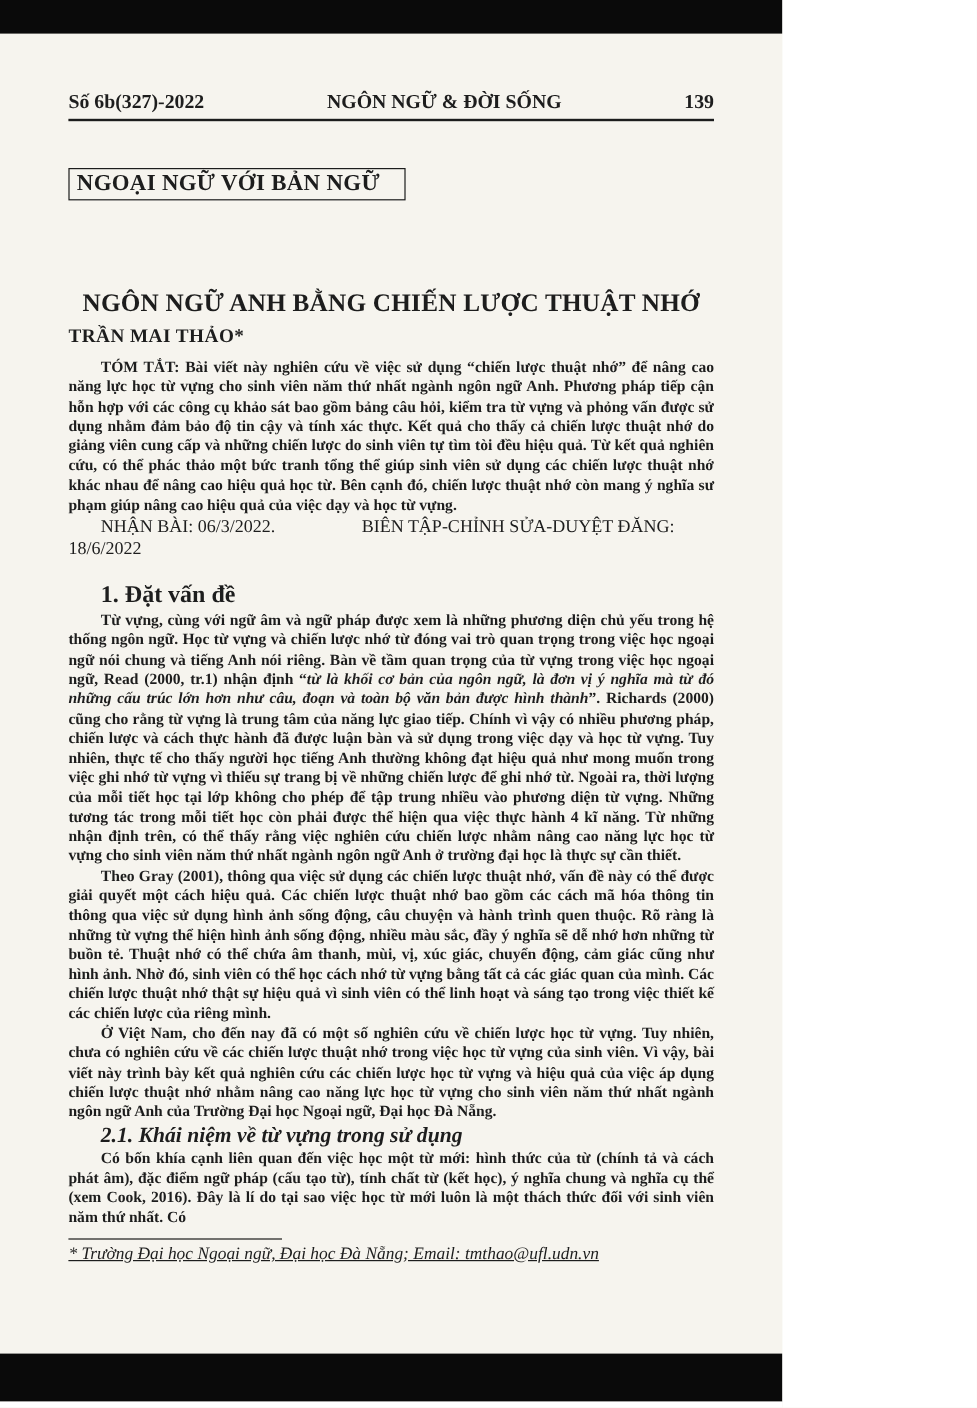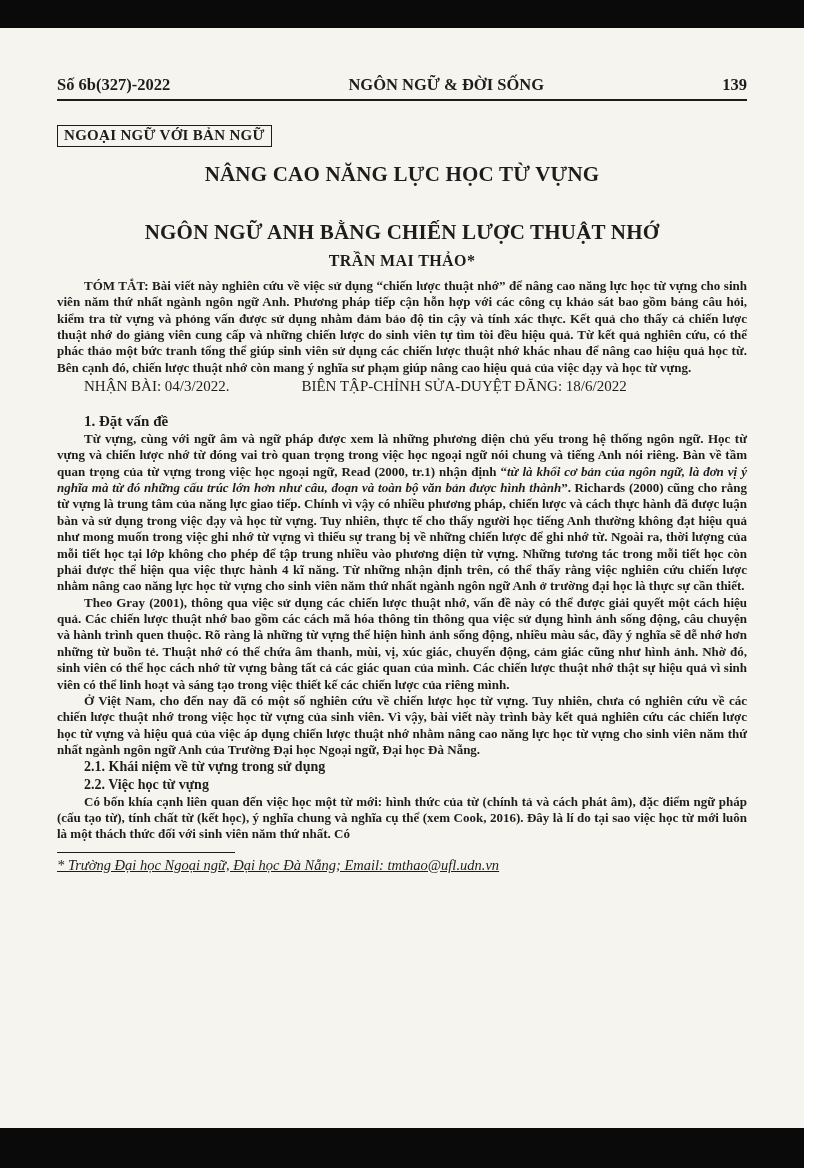--- a/index.html
+++ b/index.html
@@ -3,21 +3,21 @@
 <meta charset="utf-8">
 <style>
   * { margin: 0; padding: 0; box-sizing: border-box; }
   html, body { width: 814px; }
   body {
     font-family: "Liberation Serif", "DejaVu Serif", serif;
     background: #ffffff;
   }
   .scan {
     position: relative;
-    width: 804px;
+    width: 652px;
     height: 1173px;
     background: #f6f4ee;
     overflow: hidden;
     color: #1d1d1d;
   }
   .bar { position: absolute; left: 0; width: 100%; background: #0a0a0a; z-index: 5; }
   .bar.top { top: 0; height: 28px; }
   .bar.bottom { top: 1128px; height: 40px; }
   .bottom-strip { position: absolute; top: 1168px; height: 5px; left: 0; width: 100%; background: #ffffff; z-index: 5; }
 
@@ -37,37 +37,37 @@
   }
   .header-rule {
     border: none;
     border-top: 2.3px solid #1c1c1c;
     margin-top: 4px;
   }
 
   .label-box {
     display: inline-block;
     border: 1.6px solid #1c1c1c;
-    padding: 1px 6px 2px 6px;
+    padding: 1px 20px 2px 6px;
     font-weight: bold;
-    font-size: 15px;
+    font-size: 19px;
     letter-spacing: 0.3px;
-    margin-top: 24px;
+    margin-top: 39px;
   }
 
   .title {
     text-align: center;
     font-size: 21px;
     font-weight: bold;
     line-height: 1.38;
     margin-top: 13px;
     letter-spacing: 0.2px;
   }
   .author {
-    text-align: center;
+    text-align: left;
     font-weight: bold;
     font-size: 16px;
     margin-top: 5px;
     letter-spacing: 0.4px;
   }
 
   .para {
     font-size: 13px;
     line-height: 1.26;
     text-align: justify;
@@ -76,29 +76,30 @@
   }
   .abstract { margin-top: 8px; }
 
   .keywords { margin-top: 1px; }
 
   .dates { font-size: 15px; line-height: 1.26; margin-top: 1px; }
   .dates .received { margin-left: 27px; }
   .dates .edited { margin-left: 72px; }
 
   .sec-heading {
-    font-size: 15px;
+    font-size: 20px;
     font-weight: bold;
     line-height: 1.26;
     text-indent: 27px;
   }
   .sec-heading.first { margin-top: 16px; }
   .sub-heading {
-    font-size: 14px;
+    font-size: 18px;
     font-weight: bold;
+    font-style: italic;
     line-height: 1.26;
     text-indent: 27px;
   }
 
   .footnote { margin-top: 9px; text-decoration: underline; }
   .footnote-rule {
     border: none;
     border-top: 1.4px solid #1c1c1c;
     width: 178px;
     margin: 0 0 3px 0;
@@ -122,42 +123,41 @@
       <span>NGÔN NGỮ &amp; ĐỜI SỐNG</span>
       <span>139</span>
     </div>
     <hr class="header-rule">
 
     <div>
       <span class="label-box">NGOẠI NGỮ VỚI BẢN NGỮ</span>
     </div>
 
     <h1 class="title">
-      <span>NÂNG CAO NĂNG LỰC HỌC TỪ VỰNG</span><br>
+      <br>
       <br>
       <span>NGÔN NGỮ ANH BẰNG CHIẾN LƯỢC THUẬT NHỚ</span>
     </h1>
 
     <div class="author">TRẦN MAI THẢO*</div>
 
     <p class="para abstract"><span>TÓM TẮT:</span><span> Bài viết này nghiên cứu về việc sử dụng “chiến lược thuật nhớ” để nâng cao năng lực học từ vựng cho sinh viên năm thứ nhất ngành ngôn ngữ Anh. Phương pháp tiếp cận hỗn hợp với các công cụ khảo sát bao gồm bảng câu hỏi, kiểm tra từ vựng và phỏng vấn được sử dụng nhằm đảm bảo độ tin cậy và tính xác thực. Kết quả cho thấy cả chiến lược thuật nhớ do giảng viên cung cấp và những chiến lược do sinh viên tự tìm tòi đều hiệu quả. Từ kết quả nghiên cứu, có thể phác thảo một bức tranh tổng thể giúp sinh viên sử dụng các chiến lược thuật nhớ khác nhau để nâng cao hiệu quả học từ. Bên cạnh đó, chiến lược thuật nhớ còn mang ý nghĩa sư phạm giúp nâng cao hiệu quả của việc dạy và học từ vựng.</span></p>
 
 
-    <p class="dates"><span class="received">NHẬN BÀI: 04/3/2022.</span><span class="edited">BIÊN TẬP-CHỈNH SỬA-DUYỆT ĐĂNG: 18/6/2022</span></p>
+    <p class="dates"><span class="received">NHẬN BÀI: 06/3/2022.</span><span class="edited">BIÊN TẬP-CHỈNH SỬA-DUYỆT ĐĂNG: 18/6/2022</span></p>
 
     <h2 class="sec-heading first">1. Đặt vấn đề</h2>
 
     <p class="para"><span>Từ vựng, cùng với ngữ âm và ngữ pháp được xem là những phương diện chủ yếu trong hệ thống ngôn ngữ. Học từ vựng và chiến lược nhớ từ đóng vai trò quan trọng trong việc học ngoại ngữ nói chung và tiếng Anh nói riêng. Bàn về tầm quan trọng của từ vựng trong việc học ngoại ngữ, Read (2000, tr.1) nhận định “</span><i>từ là khối cơ bản của ngôn ngữ, là đơn vị ý nghĩa mà từ đó những cấu trúc lớn hơn như câu, đoạn và toàn bộ văn bản được hình thành</i><span>”. Richards (2000) cũng cho rằng từ vựng là trung tâm của năng lực giao tiếp. Chính vì vậy có nhiều phương pháp, chiến lược và cách thực hành đã được luận bàn và sử dụng trong việc dạy và học từ vựng. Tuy nhiên, thực tế cho thấy người học tiếng Anh thường không đạt hiệu quả như mong muốn trong việc ghi nhớ từ vựng vì thiếu sự trang bị về những chiến lược để ghi nhớ từ. Ngoài ra, thời lượng của mỗi tiết học tại lớp không cho phép để tập trung nhiều vào phương diện từ vựng. Những tương tác trong mỗi tiết học còn phải được thể hiện qua việc thực hành 4 kĩ năng. Từ những nhận định trên, có thể thấy rằng việc nghiên cứu chiến lược nhằm nâng cao năng lực học từ vựng cho sinh viên năm thứ nhất ngành ngôn ngữ Anh ở trường đại học là thực sự cần thiết.</span></p>
 
     <p class="para">Theo Gray (2001), thông qua việc sử dụng các chiến lược thuật nhớ, vấn đề này có thể được giải quyết một cách hiệu quả. Các chiến lược thuật nhớ bao gồm các cách mã hóa thông tin thông qua việc sử dụng hình ảnh sống động, câu chuyện và hành trình quen thuộc. Rõ ràng là những từ vựng thể hiện hình ảnh sống động, nhiều màu sắc, đầy ý nghĩa sẽ dễ nhớ hơn những từ buồn tẻ. Thuật nhớ có thể chứa âm thanh, mùi, vị, xúc giác, chuyển động, cảm giác cũng như hình ảnh. Nhờ đó, sinh viên có thể học cách nhớ từ vựng bằng tất cả các giác quan của mình. Các chiến lược thuật nhớ thật sự hiệu quả vì sinh viên có thể linh hoạt và sáng tạo trong việc thiết kế các chiến lược của riêng mình.</p>
 
     <p class="para">Ở Việt Nam, cho đến nay đã có một số nghiên cứu về chiến lược học từ vựng. Tuy nhiên, chưa có nghiên cứu về các chiến lược thuật nhớ trong việc học từ vựng của sinh viên. Vì vậy, bài viết này trình bày kết quả nghiên cứu các chiến lược học từ vựng và hiệu quả của việc áp dụng chiến lược thuật nhớ nhằm nâng cao năng lực học từ vựng cho sinh viên năm thứ nhất ngành ngôn ngữ Anh của Trường Đại học Ngoại ngữ, Đại học Đà Nẵng.</p>
 
     <h3 class="sub-heading">2.1. Khái niệm về từ vựng trong sử dụng</h3>
-    <h3 class="sub-heading">2.2. Việc học từ vựng</h3>
 
     <p class="para">Có bốn khía cạnh liên quan đến việc học một từ mới: hình thức của từ (chính tả và cách phát âm), đặc điểm ngữ pháp (cấu tạo từ), tính chất từ (kết học), ý nghĩa chung và nghĩa cụ thể (xem Cook, 2016). Đây là lí do tại sao việc học từ mới luôn là một thách thức đối với sinh viên năm thứ nhất. Có</p>
 
     <div class="footnote">
       <hr class="footnote-rule">
       <p class="footnote-text">* Trường Đại học Ngoại ngữ, Đại học Đà Nẵng; Email: tmthao@ufl.udn.vn</p>
     </div>
 
   </div>
 

